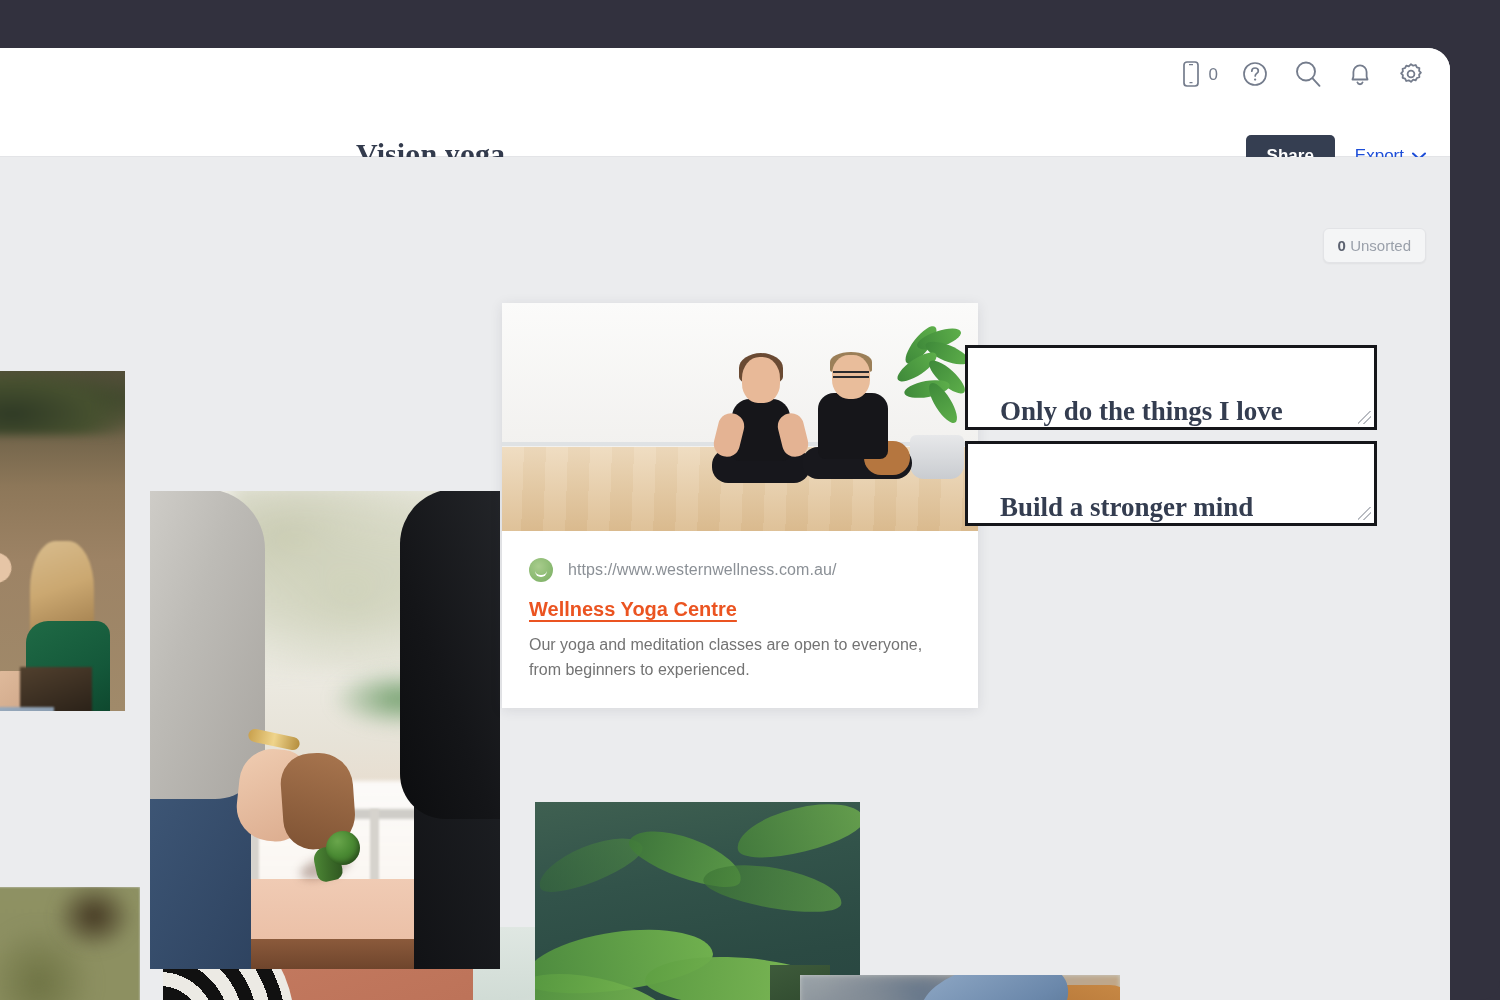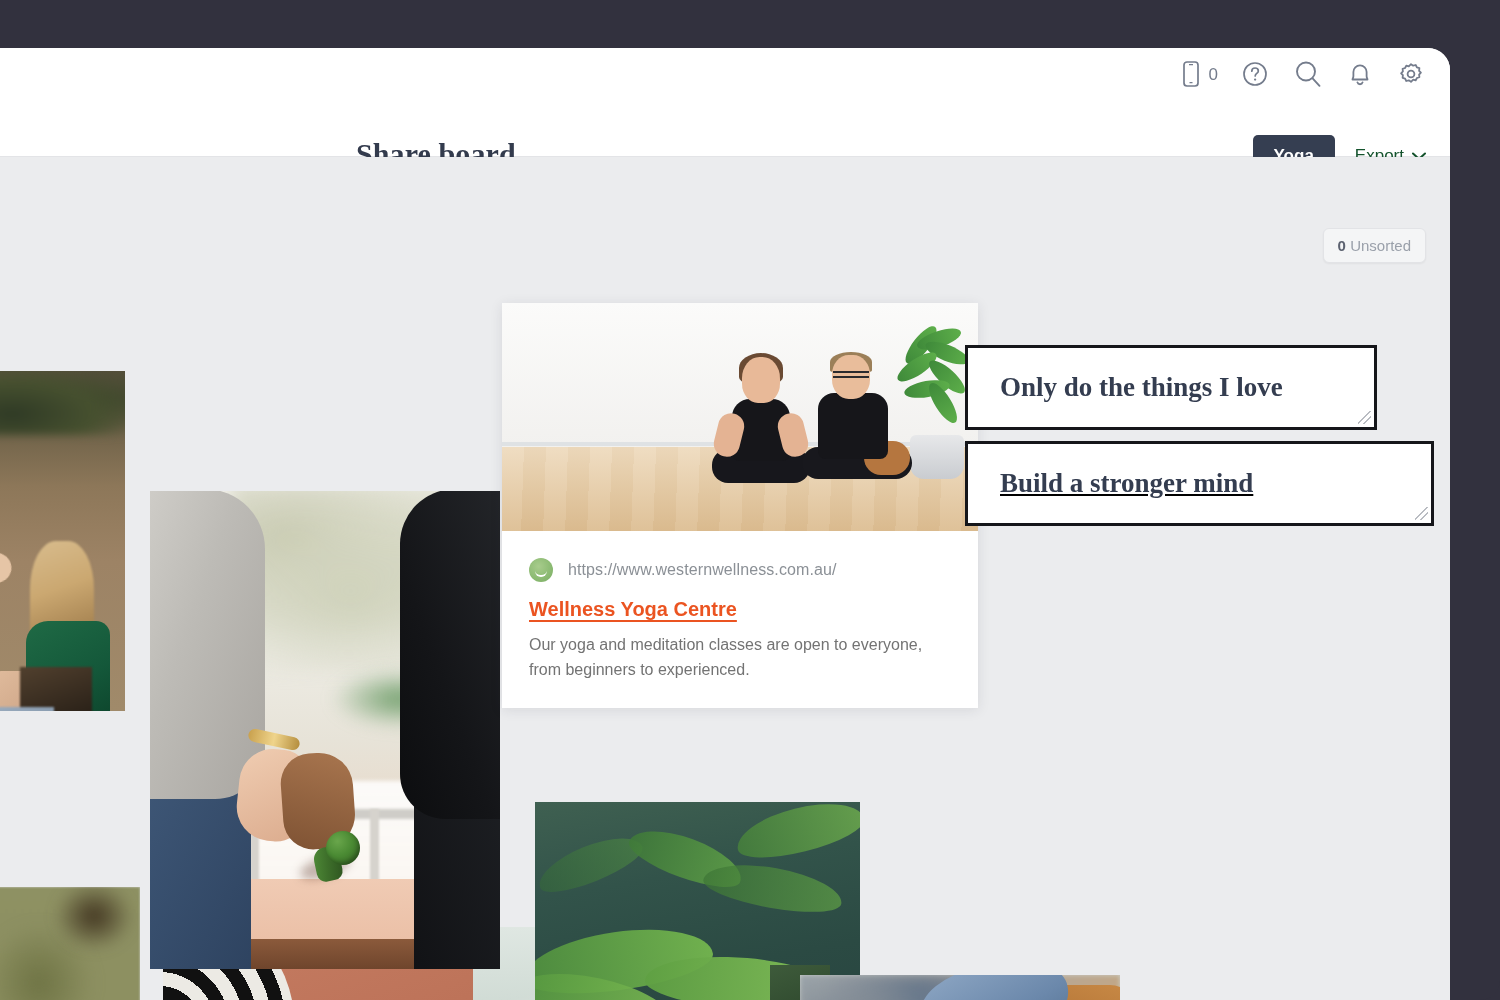--- a/index.html
+++ b/index.html
@@ -98,21 +98,21 @@
     padding: 11px 21px;
     border: none;
     border-radius: 5px;
     cursor: pointer;
     font-family: "Liberation Sans", sans-serif;
   }
   .export-btn {
     display: flex;
     gap: 8px;
     font-size: 17px;
-    color: #14532d;
+    color: #1d4ed8;
     cursor: pointer;
     background: none;
     border: none;
     font-family: "Liberation Sans", sans-serif;
   }
 
   
   .canvas {
     position: absolute;
     left: 0;
@@ -357,39 +357,39 @@
   .lc-url { font-size:16px; color:#8b9096; letter-spacing:0.1px; }
   .lc-title { font-size:20px; font-weight:bold; color:#EB5421; text-decoration: underline;
     text-underline-offset: 4px; margin-bottom: 12px; cursor:pointer; display:inline-block; }
   .lc-desc { font-size:16px; color:#737373; line-height:1.55; }
 
   
   .note {
     position:absolute;
     background:#ffffff;
     border: 3px solid #15161A;
-    display:flex; align-items:center;
+    display:flex; align-items:flex-end;
     padding: 0 32px;
     cursor: text;
   }
   .note-text {
     font-family: "Liberation Serif", serif;
     font-weight: bold;
     font-size: 27px;
     color: #343D50;
   }
   .resize-handle {
     position:absolute; right:3px; bottom:3px; width:13px; height:13px;
     background:
       linear-gradient(135deg, transparent 0 44%, #b9bcc2 44% 52%, transparent 52% 100%),
       linear-gradient(135deg, transparent 0 66%, #b9bcc2 66% 74%, transparent 74% 100%);
     cursor: nwse-resize;
   }
   #n1 { left: 965px; top: 188px; width: 412px; height: 85px; }
-  #n2 { left: 965px; top: 284px; width: 469px; height: 85px; text-decoration: underline; }
+  #n2 { left: 965px; top: 284px; width: 412px; height: 85px; }
   #n3 { left: 965px; top: 380px; width: 412px; height: 85px; }
 
   
   .right-strip {
     position:absolute; left:1450px; top:0; width:50px; height:1000px;
     background:#32313E; border-bottom-right-radius: 20px;
   }
   .corner-green {
     position:absolute; right:0; bottom:0; width:14px; height:14px;
     background:#4d6a42; border-bottom-right-radius: 14px; z-index:-1;
@@ -444,24 +444,24 @@
         </span>
 
         <span class="icon-btn">
           <svg width="30" height="30" viewBox="0 0 30 30" fill="none" stroke="currentColor" stroke-width="1.8">
             <circle cx="15" cy="15" r="3.4"></circle>
             <path d="M15 5.2l2.2 1.5 2.5-.7 1.2 2.4 2.5.8-.3 2.6 1.8 1.9-1.8 1.9.3 2.6-2.5.8-1.2 2.4-2.5-.7L15 22.8l-2.2-1.5-2.5.7-1.2-2.4-2.5-.8.3-2.6L5.1 14.3l1.8-1.9-.3-2.6 2.5-.8 1.2-2.4 2.5.7z" stroke-linejoin="round"></path>
           </svg>
         </span>
       </div>
 
-      <div class="board-title">Share board</div>
+      <div class="board-title">Vision yoga</div>
 
       <div class="header-actions">
-        <button class="share-btn">Yoga</button>
+        <button class="share-btn">Share</button>
         <button class="export-btn">
           <span>Export</span>
           <span>
             <svg width="14" height="9" viewBox="0 0 14 9" fill="none" stroke="currentColor" stroke-width="2" stroke-linecap="round" stroke-linejoin="round">
               <polyline points="1,1.5 7,7 13,1.5"></polyline>
             </svg>
           </span>
         </button>
       </div>
     </div>

